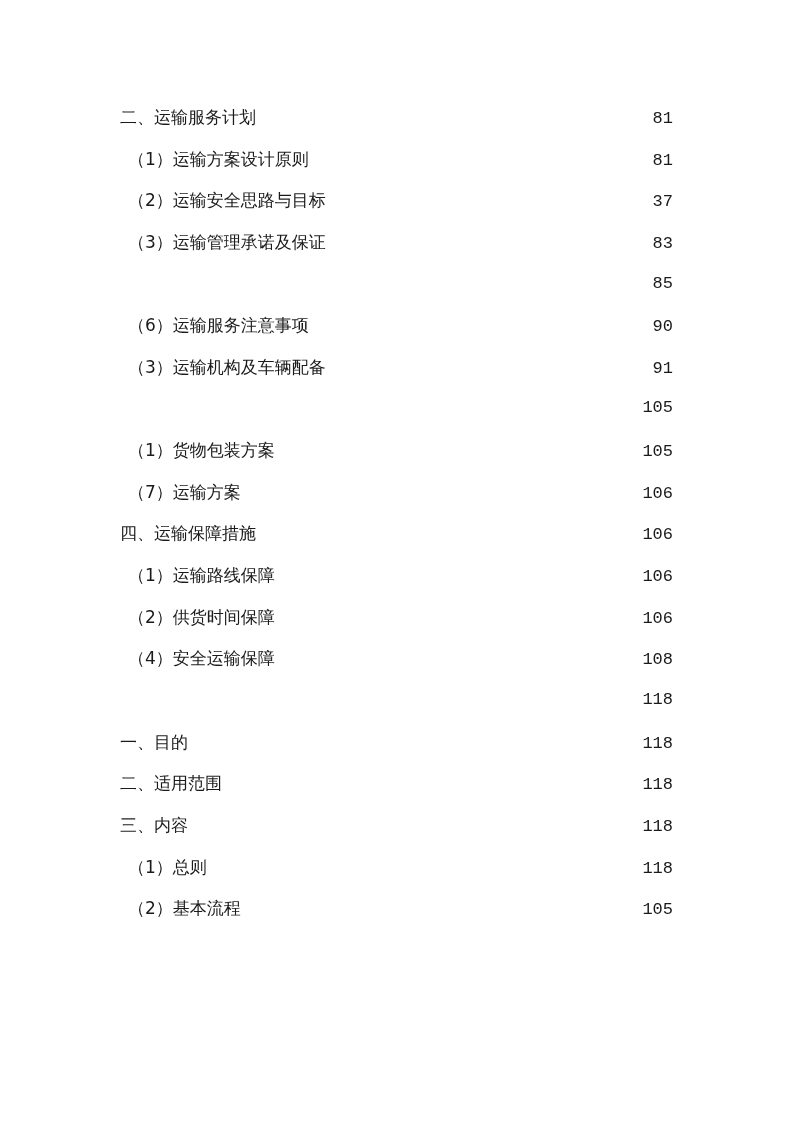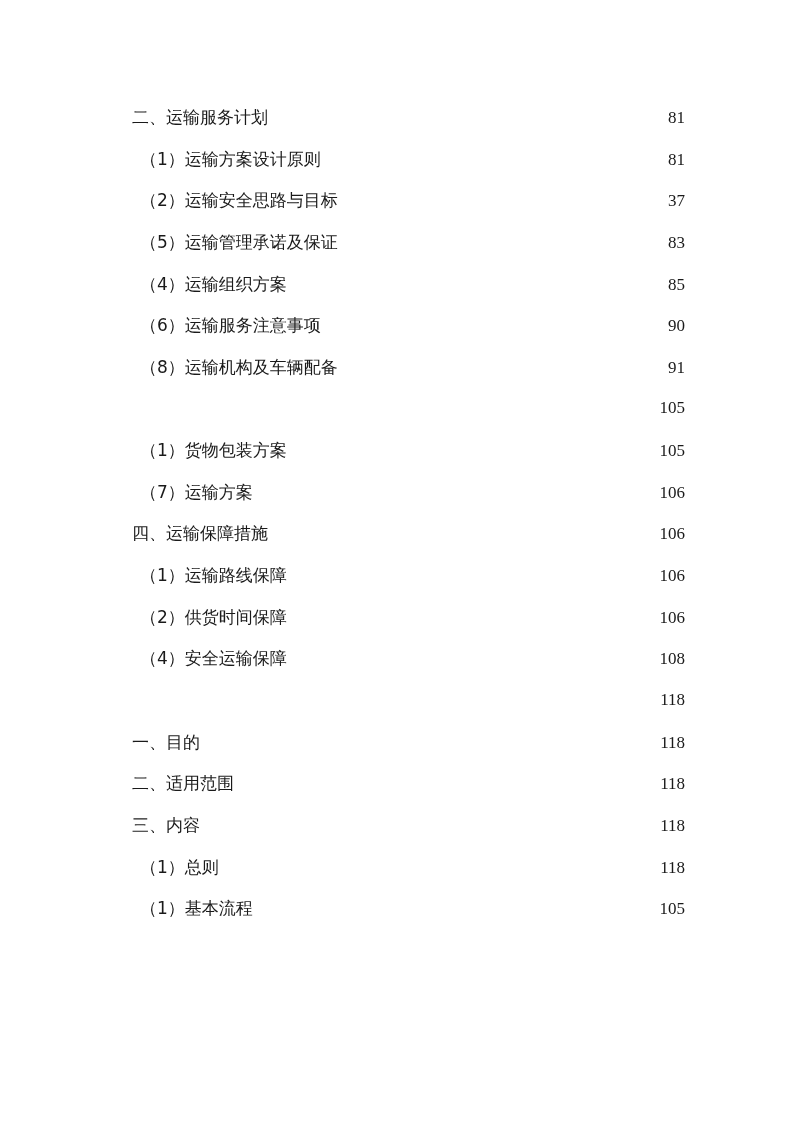--- a/index.html
+++ b/index.html
@@ -13,21 +13,20 @@
       position: relative;
       overflow: hidden;
       font-family: "DejaVu Sans", "Liberation Sans", sans-serif;
       color: #1a1a1a;
     }
     .toc {
       position: absolute;
       left: 120px;
       top: 104px;
       width: 553px;
-      margin-left: 12px;
     }
     .toc-row {
       display: flex;
       align-items: baseline;
       height: 41.65px;
       font-size: 17px;
       line-height: 26px;
       white-space: nowrap;
     }
     .toc-row.level-2 {
@@ -49,21 +48,21 @@
     }
     .toc-leader::before {
       content: "................................................................................................................................................................................................................";
       position: absolute;
       left: 0;
       white-space: nowrap;
     }
     .toc-page {
       flex: 0 0 auto;
       text-align: center;
-      font-family: Liberation Serif, serif;
+      font-family: Liberation Mono, monospace;
       font-size: 17px;
     }
   </style>
 </head>
 <body>
 
 <div class="toc">
   <div class="toc-row level-1">
     <span class="toc-label">二、运输服务计划</span>
     <span class="toc-leader"></span>
@@ -73,36 +72,35 @@
     <span class="toc-label">（1）运输方案设计原则</span>
     <span class="toc-leader"></span>
     <span class="toc-page">81</span>
   </div>
   <div class="toc-row level-2">
     <span class="toc-label">（2）运输安全思路与目标</span>
     <span class="toc-leader"></span>
     <span class="toc-page">37</span>
   </div>
   <div class="toc-row level-2">
-    <span class="toc-label">（5）运输管理承诺及保证</span>
+    <span class="toc-label">（3）运输管理承诺及保证</span>
     <span class="toc-leader"></span>
     <span class="toc-page">83</span>
   </div>
   <div class="toc-row level-2">
-    <span class="toc-label">（4）运输组织方案</span>
     <span class="toc-leader"></span>
     <span class="toc-page">85</span>
   </div>
   <div class="toc-row level-2">
     <span class="toc-label">（6）运输服务注意事项</span>
     <span class="toc-leader"></span>
     <span class="toc-page">90</span>
   </div>
   <div class="toc-row level-2">
-    <span class="toc-label">（8）运输机构及车辆配备</span>
+    <span class="toc-label">（3）运输机构及车辆配备</span>
     <span class="toc-leader"></span>
     <span class="toc-page">91</span>
   </div>
   <div class="toc-row level-1">
     <span class="toc-leader"></span>
     <span class="toc-page">105</span>
   </div>
   <div class="toc-row level-2">
     <span class="toc-label">（1）货物包装方案</span>
     <span class="toc-leader"></span>
@@ -151,17 +149,17 @@
     <span class="toc-label">三、内容</span>
     <span class="toc-leader"></span>
     <span class="toc-page">118</span>
   </div>
   <div class="toc-row level-2">
     <span class="toc-label">（1）总则</span>
     <span class="toc-leader"></span>
     <span class="toc-page">118</span>
   </div>
   <div class="toc-row level-2">
-    <span class="toc-label">（1）基本流程</span>
+    <span class="toc-label">（2）基本流程</span>
     <span class="toc-leader"></span>
     <span class="toc-page">105</span>
   </div>
 </div>
 
 </body></html>

